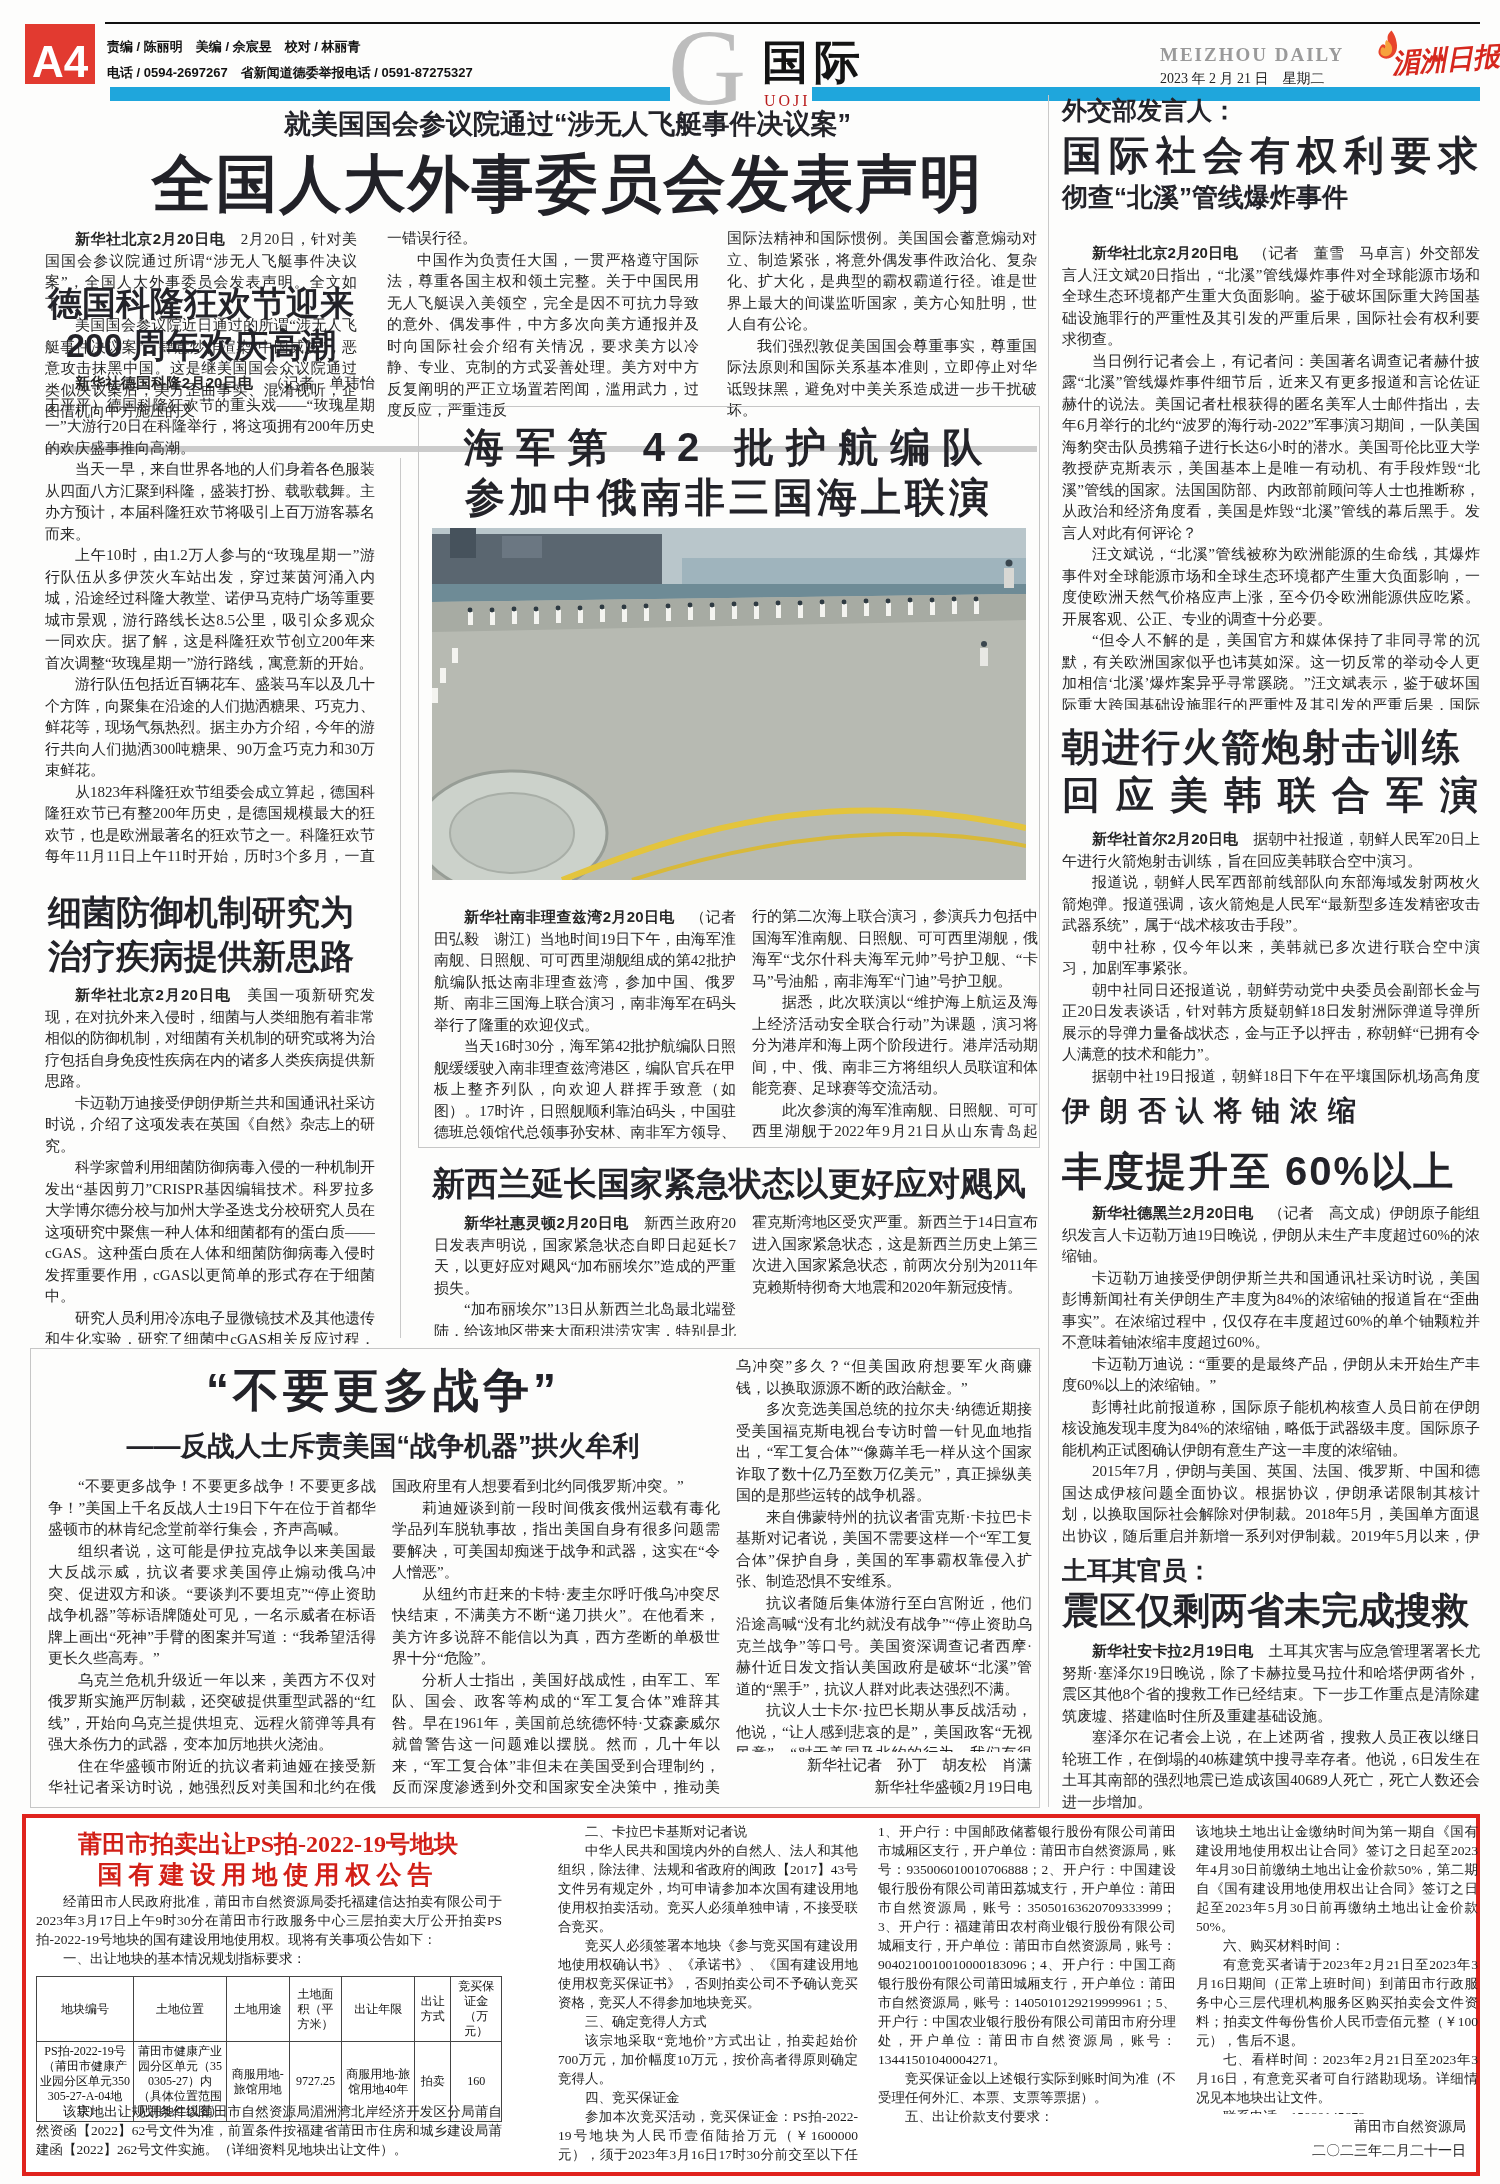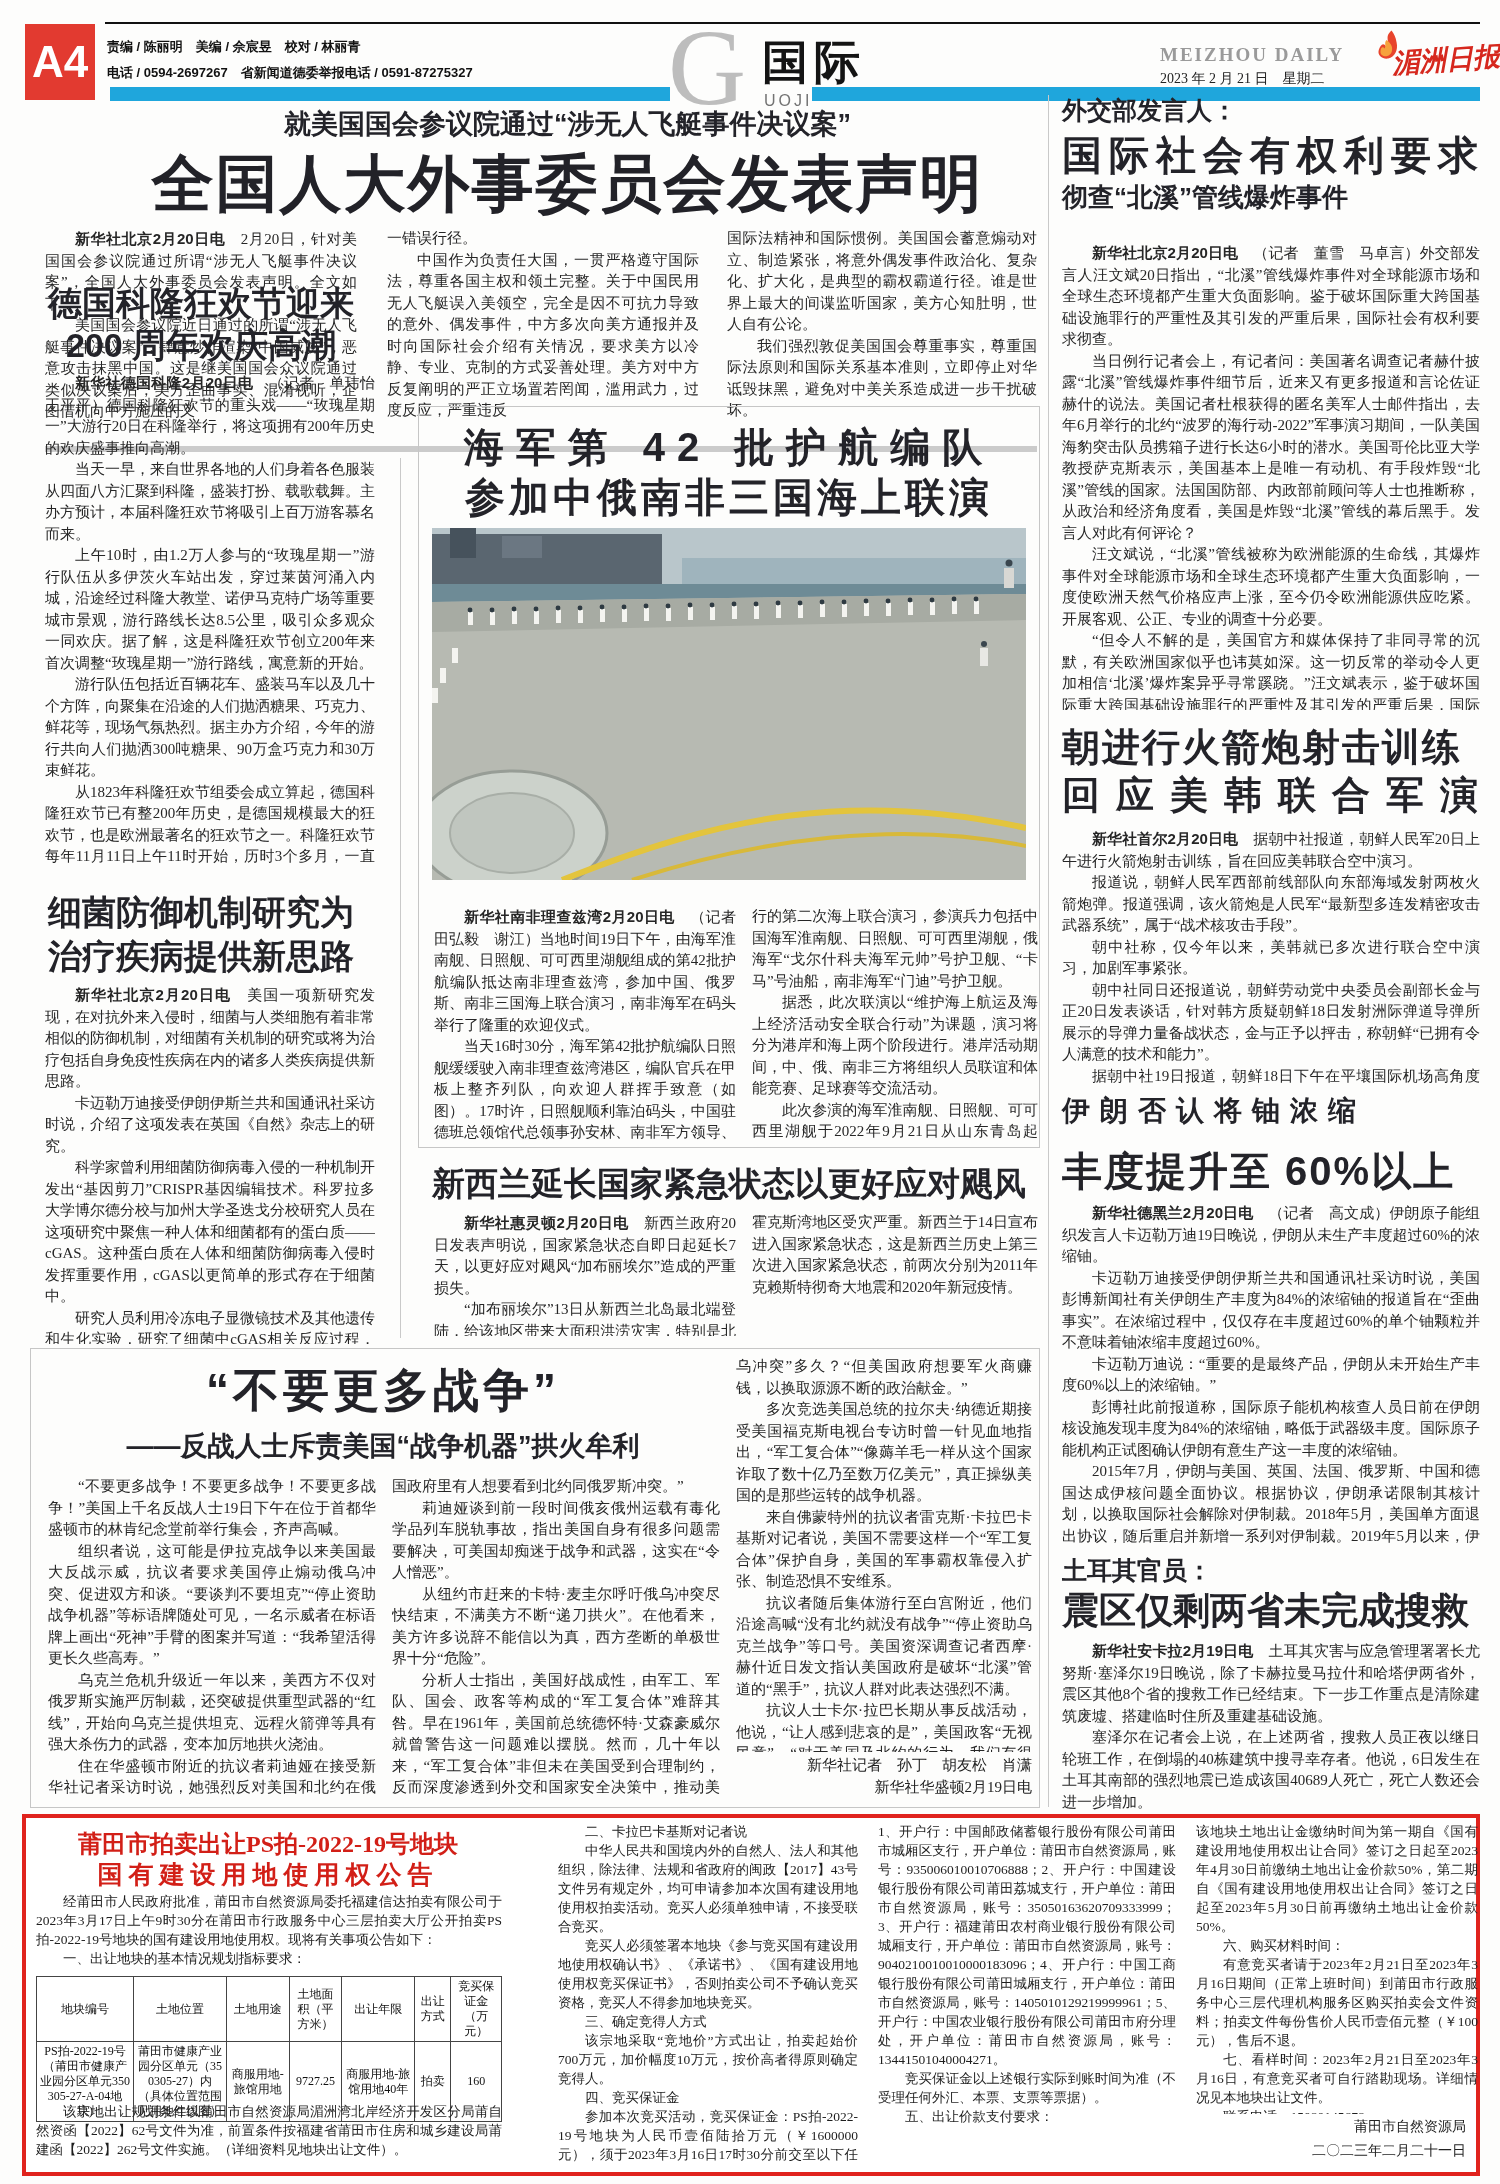--- a/index.html
+++ b/index.html
@@ -15,26 +15,26 @@
   .rule{position:absolute;background:#c9c9c9}
   .sig{position:absolute;font-family:"Liberation Serif","DejaVu Serif",serif;font-size:15px;line-height:22px;text-align:right;color:#222}
   .redtitle{position:absolute;font-family:"Liberation Serif","DejaVu Serif",serif;font-weight:bold;color:#d21f17;text-align:center;white-space:nowrap}
   table.lot{border-collapse:collapse;width:100%;table-layout:fixed;font-family:"Liberation Serif","DejaVu Serif",serif;font-size:12px;color:#111}
   table.lot td,table.lot th{border:1px solid #444;padding:2px 3px;text-align:center;vertical-align:middle;font-weight:normal;word-break:break-all;line-height:15px}
 </style>
 </head>
 <body>
 
 <div class="abs" style="left:105px;top:22px;width:1375px;height:2px;background:#111"></div>
-<div class="abs" style="left:25px;top:24px;width:70px;height:76px;background:#e23a30;color:#fff;font-family:'Liberation Sans','DejaVu Sans',sans-serif;font-weight:bold;font-size:44px;text-align:center;line-height:76px">A4</div>
+<div class="abs" style="left:25px;top:24px;width:70px;height:60px;background:#e23a30;color:#fff;font-family:'Liberation Sans','DejaVu Sans',sans-serif;font-weight:bold;font-size:44px;text-align:center;line-height:76px">A4</div>
 <div class="abs" style="left:107px;top:38px;width:560px;font-family:'Liberation Sans','DejaVu Sans',sans-serif;font-size:13px;font-weight:bold;color:#111">责编 / 陈丽明　美编 / 佘宸昱　校对 / 林丽青</div>
 <div class="abs" style="left:107px;top:64px;width:600px;font-family:'Liberation Sans','DejaVu Sans',sans-serif;font-size:13px;font-weight:bold;color:#111">电话 / 0594-2697267　省新闻道德委举报电话 / 0591-87275327</div>
 <div class="abs" style="left:668px;top:18px;font-family:'Liberation Serif','DejaVu Serif',serif;font-size:108px;line-height:100px;color:#bdbdbd">G</div>
 <div class="abs" style="left:762px;top:32px;font-family:'Liberation Sans','DejaVu Sans',sans-serif;font-weight:bold;font-size:46px;color:#141414;letter-spacing:6px">国际</div>
-<div class="abs" style="left:764px;top:92px;font-family:Liberation Sans, sans-serif;font-size:16px;color:#737373;letter-spacing:3px">UOJI</div>
+<div class="abs" style="left:764px;top:92px;font-family:Liberation Serif, serif;font-size:16px;color:#b91c1c;letter-spacing:3px">UOJI</div>
 <div class="abs" style="left:110px;top:87px;width:560px;height:14px;background:#1fa6dc"></div>
 <div class="abs" style="left:812px;top:87px;width:668px;height:14px;background:#1fa6dc"></div>
 <div class="abs" style="left:1160px;top:44px;font-family:'Liberation Serif','DejaVu Serif',serif;font-weight:bold;font-size:19px;color:#9a9a9a;letter-spacing:2px">MEIZHOU  DAILY</div>
 <div class="abs" style="left:1160px;top:70px;font-family:'Liberation Serif','DejaVu Serif',serif;font-size:14px;color:#222">2023 年 2 月 21 日　星期二</div>
 <div class="abs" style="left:1366px;top:26px;width:114px;height:64px">
   <span style="position:absolute;left:0;top:2px">
     <svg width="34" height="34" viewBox="0 0 40 40">
         <path d="M30 3 C21 11 29 15 24 22 C20 16 17 20 15 26 C13 33 20 37 26 36 C34 34 38 26 36 17 C35 11 33 7 30 3Z" fill="#e8442c"></path>
         <path d="M24 14 C21 18 24 20 22 24 C19 21 17 24 17 28 C17 32 21 34 25 33 C30 32 32 26 30 21 C29 18 27 16 24 14Z" fill="#f6a23c"></path>
       </svg>

